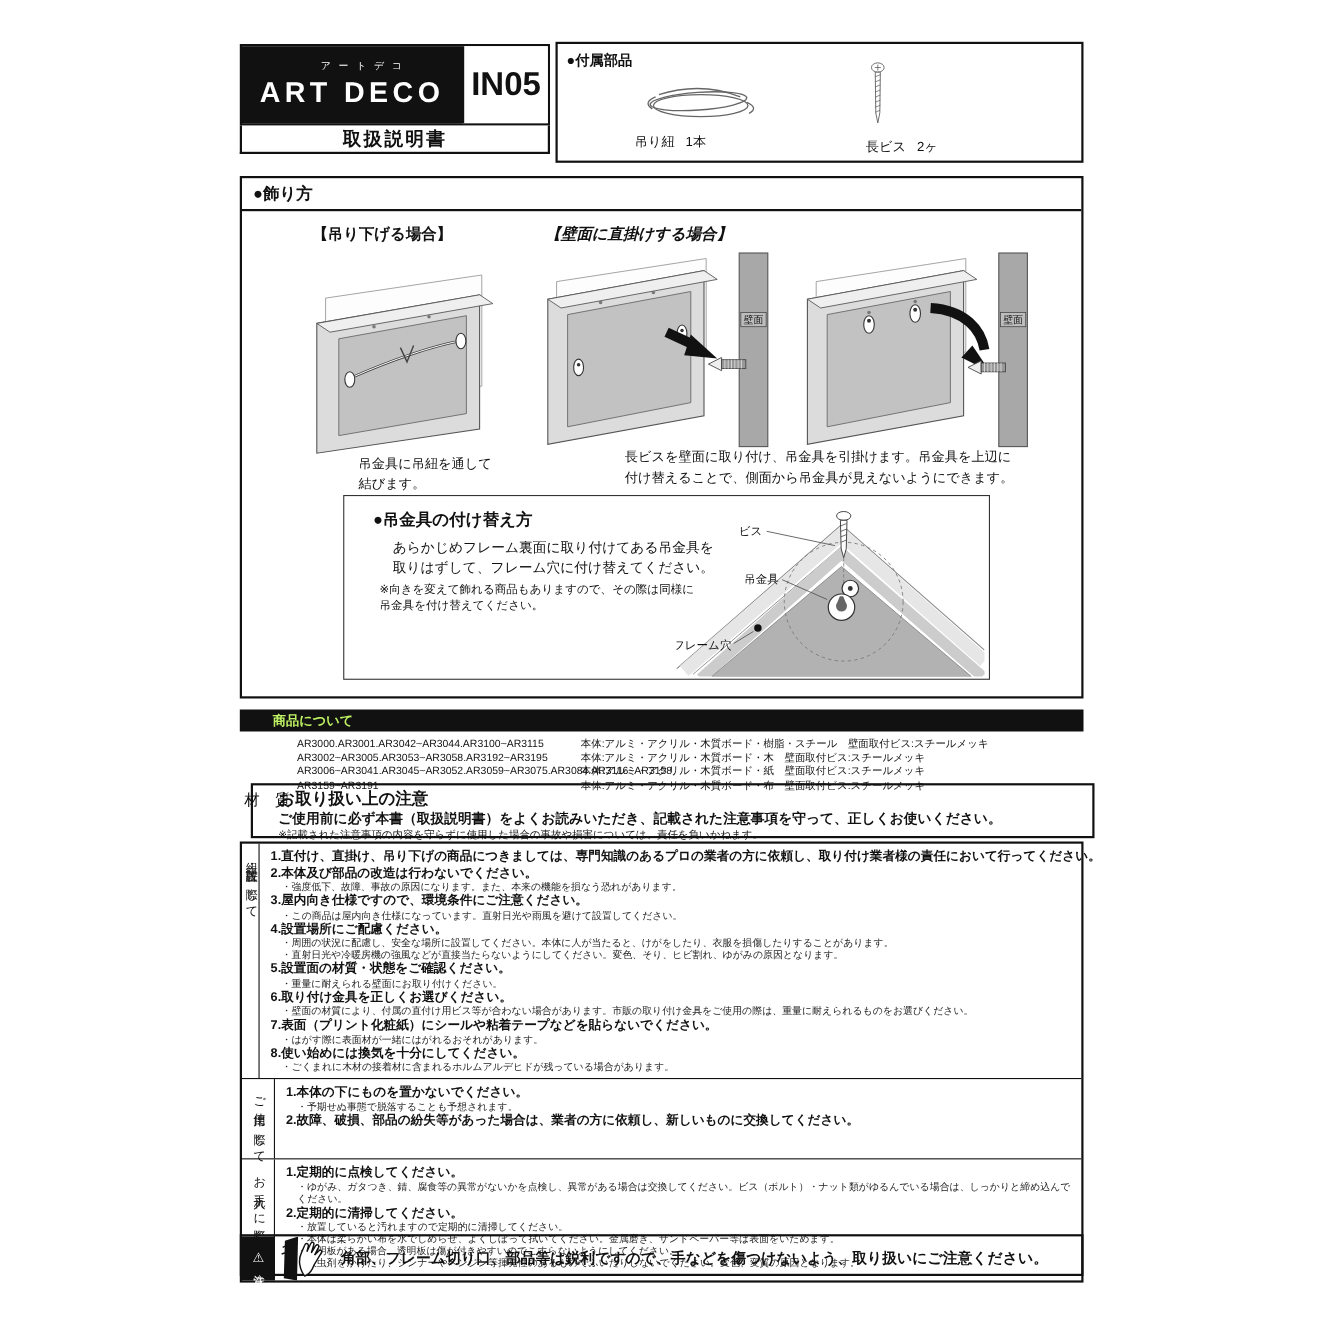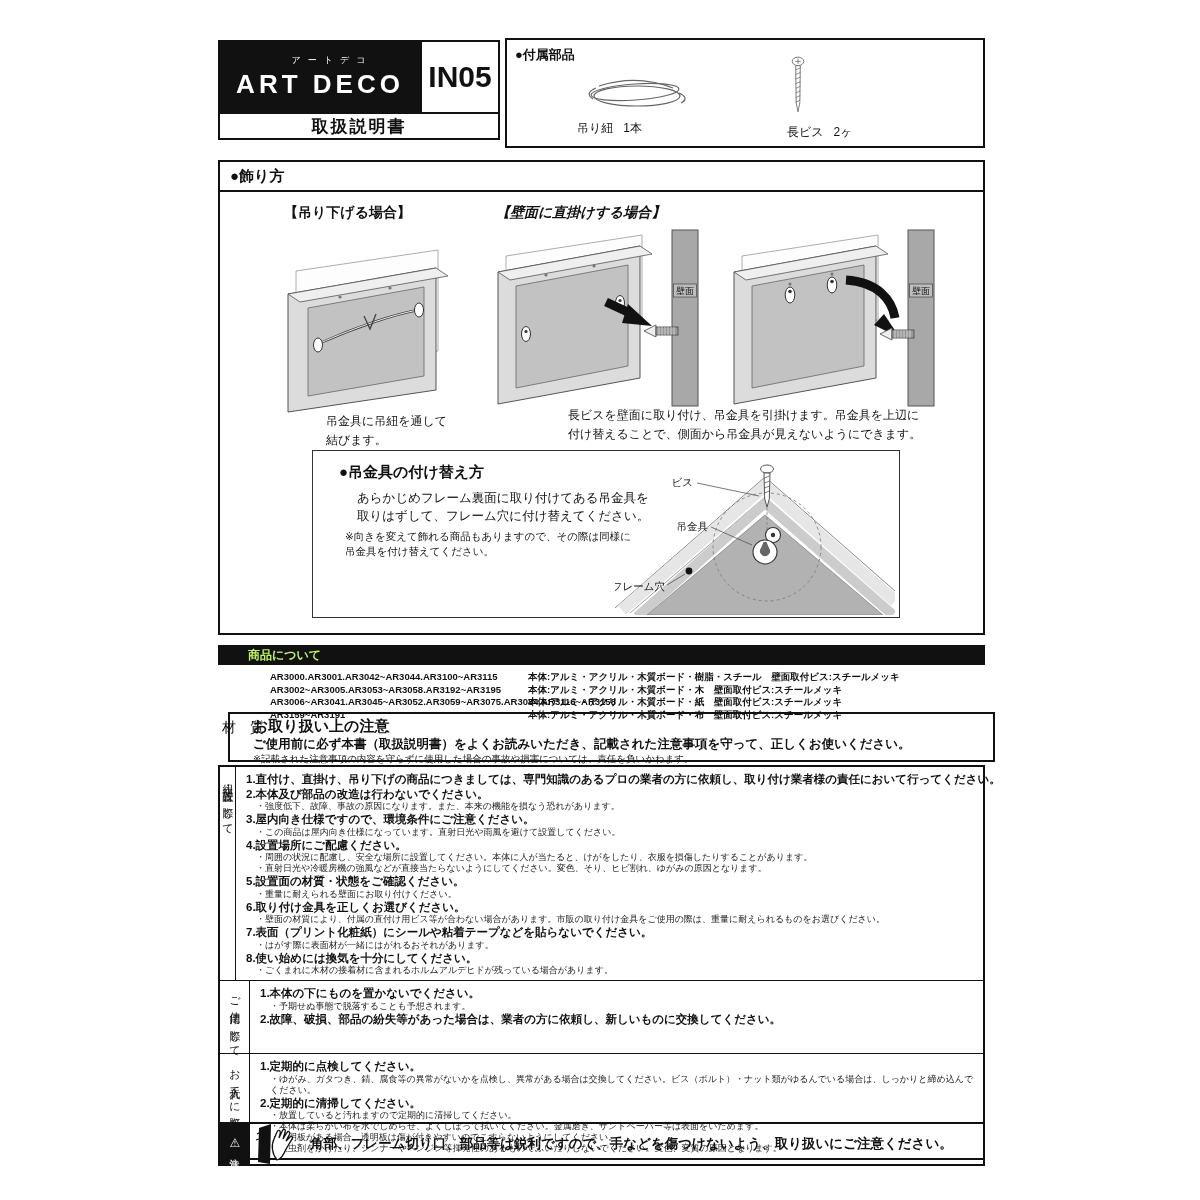--- a/index.html
+++ b/index.html
@@ -41,21 +41,21 @@
   .replace-box{position:absolute;left:92px;top:288px;width:588px;height:168px;border:1.5px solid #333;box-sizing:border-box;}
   .rb-title{position:absolute;left:26px;top:12px;font-size:15px;font-weight:bold;}
   .rb-lines{position:absolute;left:44px;top:38px;font-size:12.5px;line-height:1.45;}
   .rb-note{position:absolute;left:32px;top:78px;font-size:10.5px;line-height:1.4;}
   .rb-svg{position:absolute;right:4px;top:2px;}
 
   
   .about-bar{position:absolute;left:218px;top:645px;width:767px;height:20px;background:#111;color:#bef264;display:flex;align-items:center;padding-left:30px;box-sizing:border-box;font-size:12px;font-weight:bold;}
   .material{position:absolute;left:222px;top:671px;width:763px;display:flex;}
   .mat-label{width:48px;font-size:14px;font-weight:normal;letter-spacing:5px;margin-top:48px;}
-  .mat-rows{flex:1;font-weight:bold;}
+  .mat-rows{flex:1;}
   .mat-row{display:flex;font-size:9.5px;line-height:12.5px;}
   .mat-models{width:258px;}
   .mat-desc{flex:1;}
 
   
   .handle{position:absolute;left:228px;top:712px;width:767px;height:50px;border:2px solid #111;box-sizing:border-box;padding:3px 0 0 23px;}
   .handle-title{font-size:15px;font-weight:bold;}
   .handle-lead{font-size:12.5px;font-weight:bold;margin-top:0px;}
   .handle-note{font-size:9.5px;margin-top:0px;}
 

